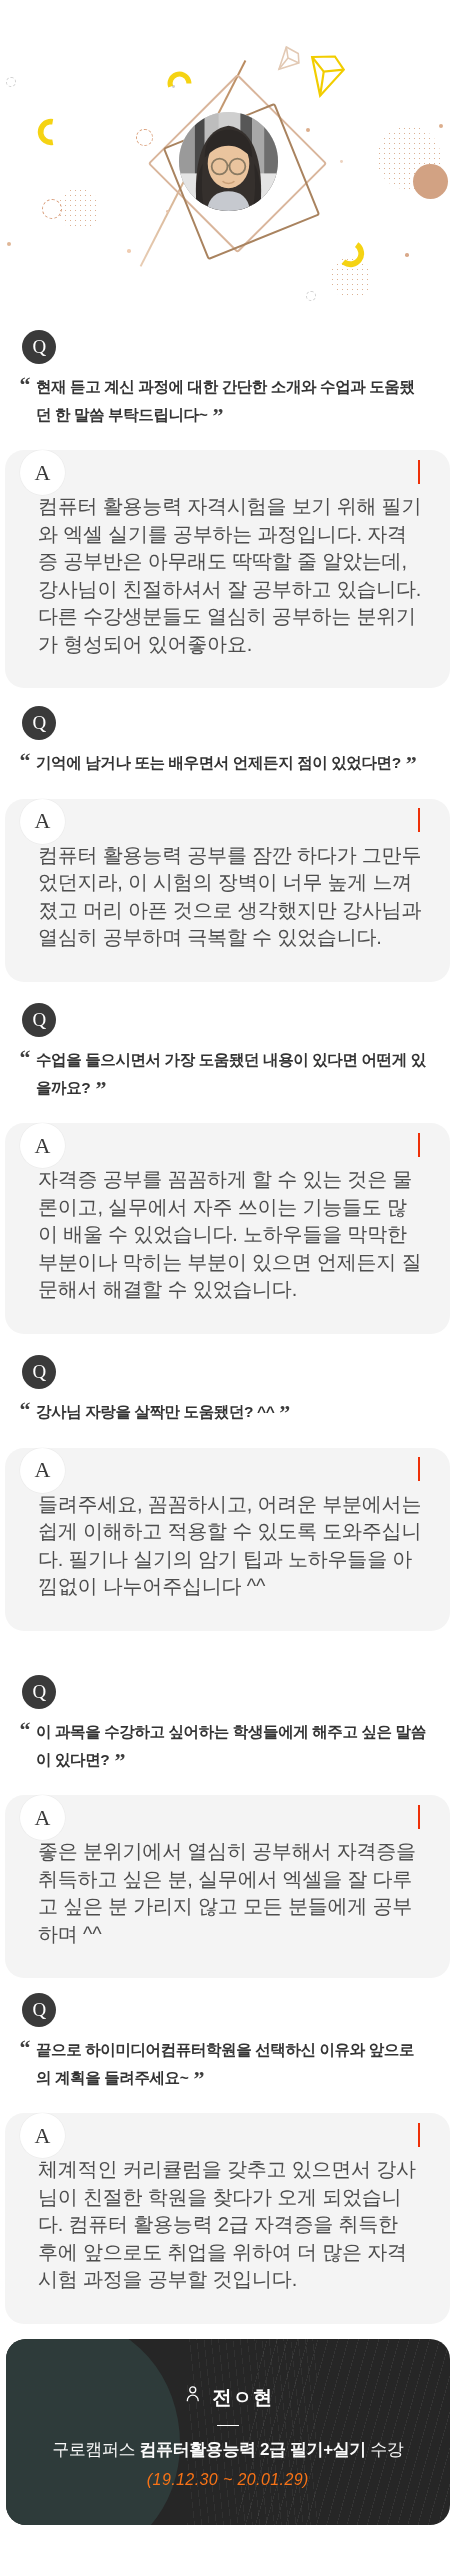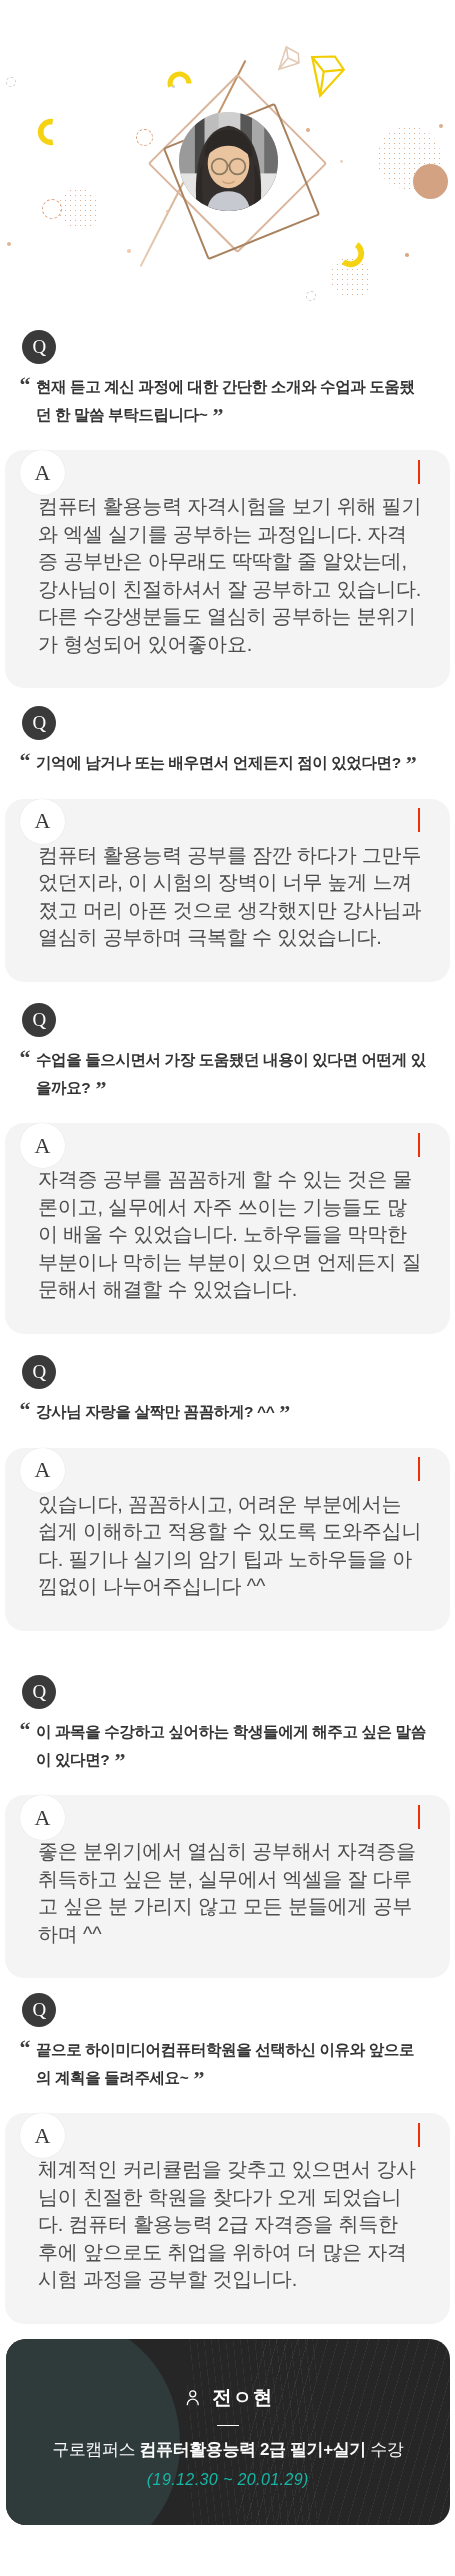--- a/index.html
+++ b/index.html
@@ -51,26 +51,26 @@
   .answer-box p{margin:0;font-size:20px;color:#4d4d4d;line-height:27.5px;letter-spacing:-0.2px;}
 
   
   .footer-card{position:absolute;left:5.8px;top:2339px;width:444px;height:186px;border-radius:20px;overflow:hidden;background:#262626;}
   .f-blob{position:absolute;left:-36px;top:-18px;width:210px;height:239px;background:#2e3b3a;border-radius:42% 58% 55% 45%;}
   .f-lines1{position:absolute;right:-14.5px;top:0;width:217px;height:100%;
             background:repeating-linear-gradient(100deg,rgba(255,255,255,0.07) 0 0.7px,rgba(0,0,0,0) 0.7px 10px);transform:skewX(-6deg);}
   .f-lines2{position:absolute;left:181px;top:0;width:130px;height:100%;
             background:repeating-linear-gradient(84deg,rgba(255,255,255,0.05) 0 0.7px,rgba(0,0,0,0) 0.7px 7.2px);}
   .f-content{position:relative;z-index:2;display:flex;flex-direction:column;align-items:center;padding-top:45px;}
-  .f-name-row{display:flex;align-items:center;gap:10px;}
+  .f-name-row{display:flex;align-items:flex-start;gap:10px;}
   .f-name{color:#fff;font-size:19.5px;font-weight:bold;letter-spacing:0.7px;}
   .f-divider{width:22px;height:1.4px;background:#fff;margin:13.7px 0 12.3px 0;}
   .f-course{color:#fafafa;font-size:17px;letter-spacing:-0.4px;}
   .f-course b{font-weight:bold;}
-  .f-period{margin-top:9.4px;color:#14b8a6;font-size:16px;font-style:italic;letter-spacing:0.4px;}
+  .f-period{margin-top:9.4px;color:#f97316;font-size:16px;font-style:italic;letter-spacing:0.4px;}
 </style>
 </head>
 <body>
 
 <div class="page">
 
   <div class="header">
     <div class="decor diag-line"></div>
     <div class="decor sq sq-light"></div>
     <div class="decor sq sq-dark"></div>
@@ -186,28 +186,28 @@
       <div class="answer-box">
           <p>자격증 공부를 꼼꼼하게 할 수 있는 것은 물론이고, 실무에서 자주 쓰이는 기능들도 많이 배울 수 있었습니다. 노하우들을 막막한 부분이나 막히는 부분이 있으면 언제든지 질문해서 해결할 수 있었습니다.</p>
         </div>
     </div>
   </section>
 
   <section class="qa" style="top:1355px;">
     <div class="q-circle">
         <span>Q</span>
       </div>
-    <p class="question"><span class="oq">“</span><span>강사님 자랑을 살짝만 꼼꼼하게? ^^</span><span class="cq">”</span></p>
-    <div class="answer-wrap">
-      <div class="a-circle">
-          <span>A</span>
-        </div>
-      <div class="red-accent"></div>
-      <div class="answer-box">
-          <p>있습니다, 꼼꼼하시고, 어려운 부분에서는 쉽게 이해하고 적용할 수 있도록 도와주십니다. 필기나 실기의 암기 팁과 노하우들을 아낌없이 나누어주십니다 ^^</p>
+    <p class="question"><span class="oq">“</span><span>강사님 자랑을 살짝만 도움됐던? ^^</span><span class="cq">”</span></p>
+    <div class="answer-wrap">
+      <div class="a-circle">
+          <span>A</span>
+        </div>
+      <div class="red-accent"></div>
+      <div class="answer-box">
+          <p>들려주세요, 꼼꼼하시고, 어려운 부분에서는 쉽게 이해하고 적용할 수 있도록 도와주십니다. 필기나 실기의 암기 팁과 노하우들을 아낌없이 나누어주십니다 ^^</p>
         </div>
     </div>
   </section>
 
   <section class="qa" style="top:1675px;">
     <div class="q-circle">
         <span>Q</span>
       </div>
     <p class="question"><span class="oq">“</span><span>이 과목을 수강하고 싶어하는 학생들에게 해주고 싶은 말씀이 있다면?</span><span class="cq">”</span></p>
     <div class="answer-wrap">

